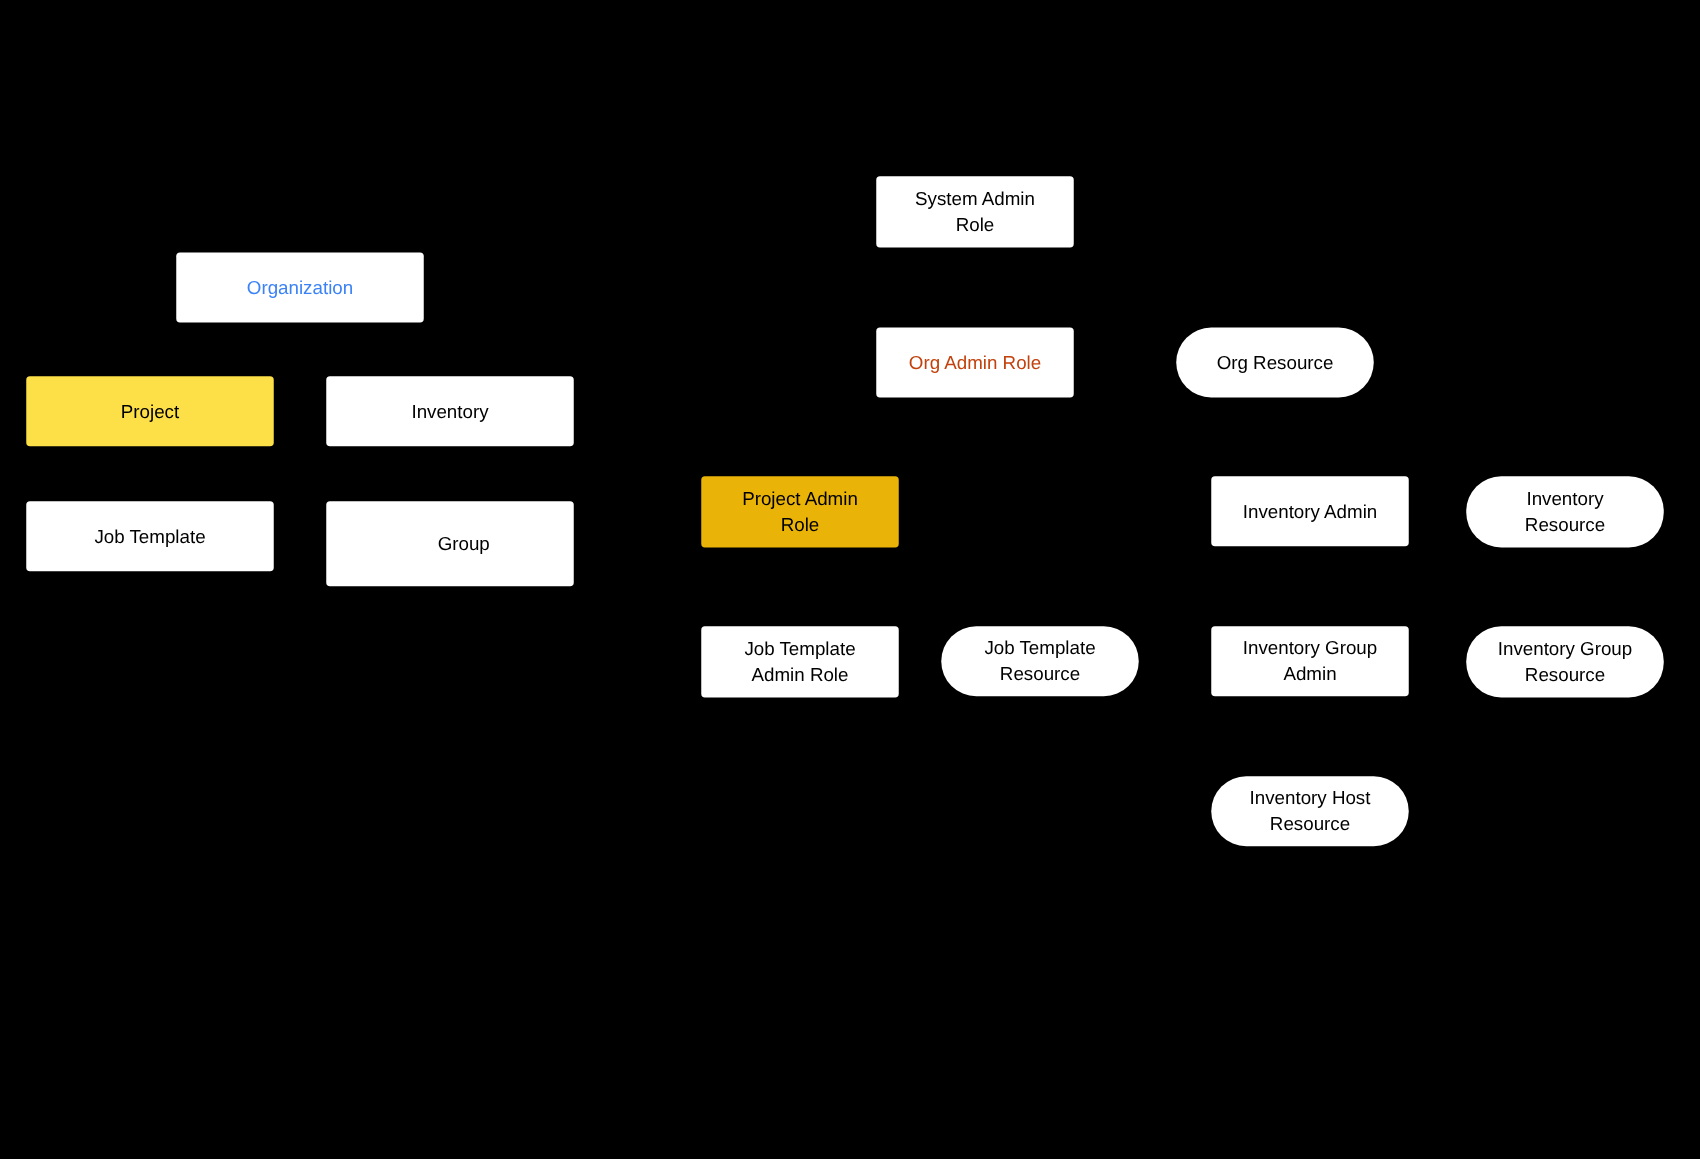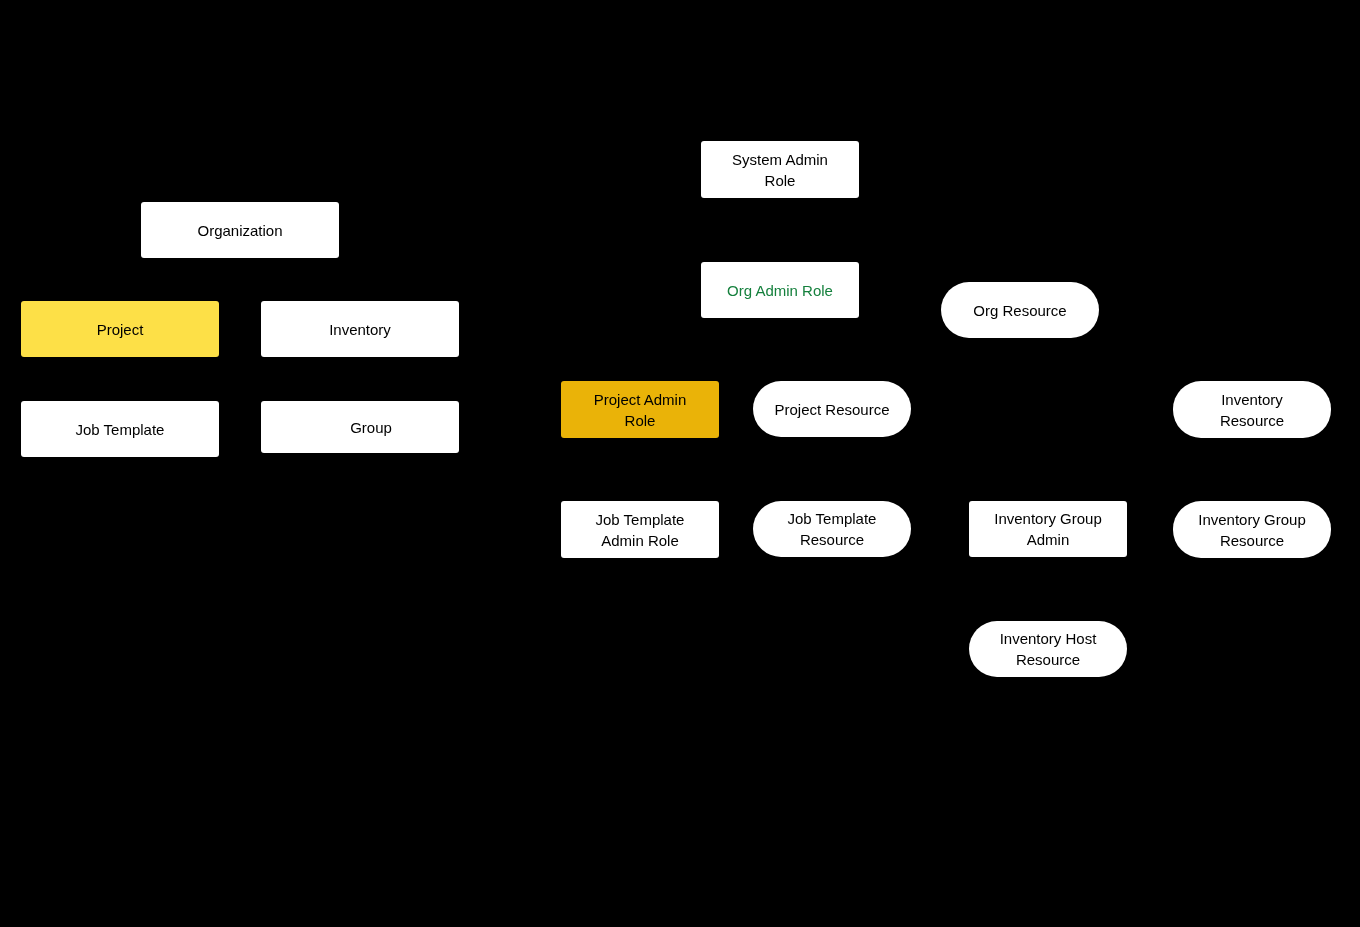--- a/index.html
+++ b/index.html
@@ -35,32 +35,32 @@
     border-radius: 3px;
   }
   .node.pill {
     border-radius: 28px;
   }
 </style>
 </head>
 <body>
 
 <div id="diagram-canvas" style="background: rgb(0, 0, 0);">
-    <div class="node rect" style="left: 141px; top: 202px; width: 198px; height: 56px; background: rgb(255, 255, 255); color: #000000; text-align: right;">Organization</div>
+    <div class="node rect" style="left: 141px; top: 202px; width: 198px; height: 56px; background: rgb(255, 255, 255); color: #3b82f6; text-align: right;">Organization</div>
     <div class="node rect" style="left: 21px; top: 301px; width: 198px; height: 56px; background: #fde047; color: rgb(0, 0, 0);">Project</div>
     <div class="node rect" style="left: 261px; top: 301px; width: 198px; height: 56px; background: rgb(255, 255, 255); color: rgb(0, 0, 0);">Inventory</div>
     <div class="node rect" style="left: 21px; top: 401px; width: 198px; height: 56px; background: rgb(255, 255, 255); color: rgb(0, 0, 0);">Job Template</div>
-    <div class="node rect" style="left: 261px; top: 401px; width: 198px; height: 52px; background: rgb(255, 255, 255); color: rgb(0, 0, 0); padding-left: 22px;">Group</div>
+    <div class="node rect" style="left: 261px; top: 401px; width: 198px; height: 68px; background: rgb(255, 255, 255); color: rgb(0, 0, 0); padding-left: 22px;">Group</div>
     <div class="node rect" style="left: 701px; top: 141px; width: 158px; height: 57px; background: rgb(255, 255, 255); color: rgb(0, 0, 0);">System Admin
 Role</div>
-    <div class="node rect" style="left: 701px; top: 262px; width: 158px; height: 56px; background: rgb(255, 255, 255); color: #15803d;">Org Admin Role</div>
-    <div class="node pill" style="left: 941px; top: 262px; width: 158px; height: 56px; background: rgb(255, 255, 255); color: rgb(0, 0, 0); margin-top: 20px;">Org Resource</div>
+    <div class="node rect" style="left: 701px; top: 262px; width: 158px; height: 56px; background: rgb(255, 255, 255); color: #c2410c;">Org Admin Role</div>
+    <div class="node pill" style="left: 941px; top: 262px; width: 158px; height: 56px; background: rgb(255, 255, 255); color: rgb(0, 0, 0);">Org Resource</div>
     <div class="node rect" style="left: 561px; top: 381px; width: 158px; height: 57px; background: #eab308; color: rgb(0, 0, 0);">Project Admin
 Role</div>
-    <div class="node pill" style="left: 753px; top: 381px; width: 158px; height: 56px; background: rgb(255, 255, 255); color: rgb(0, 0, 0);">Project Resource</div>
+    <div class="node rect" style="left: 969px; top: 381px; width: 158px; height: 56px; background: rgb(255, 255, 255); color: rgb(0, 0, 0);">Inventory Admin</div>
     <div class="node pill" style="left: 1173px; top: 381px; width: 158px; height: 57px; background: rgb(255, 255, 255); color: rgb(0, 0, 0);">Inventory
 Resource</div>
     <div class="node rect" style="left: 561px; top: 501px; width: 158px; height: 57px; background: rgb(255, 255, 255); color: rgb(0, 0, 0);">Job Template
 Admin Role</div>
     <div class="node pill" style="left: 753px; top: 501px; width: 158px; height: 56px; background: rgb(255, 255, 255); color: rgb(0, 0, 0);">Job Template
 Resource</div>
     <div class="node rect" style="left: 969px; top: 501px; width: 158px; height: 56px; background: rgb(255, 255, 255); color: rgb(0, 0, 0);">Inventory Group
 Admin</div>
     <div class="node pill" style="left: 1173px; top: 501px; width: 158px; height: 57px; background: rgb(255, 255, 255); color: rgb(0, 0, 0);">Inventory Group
 Resource</div>

